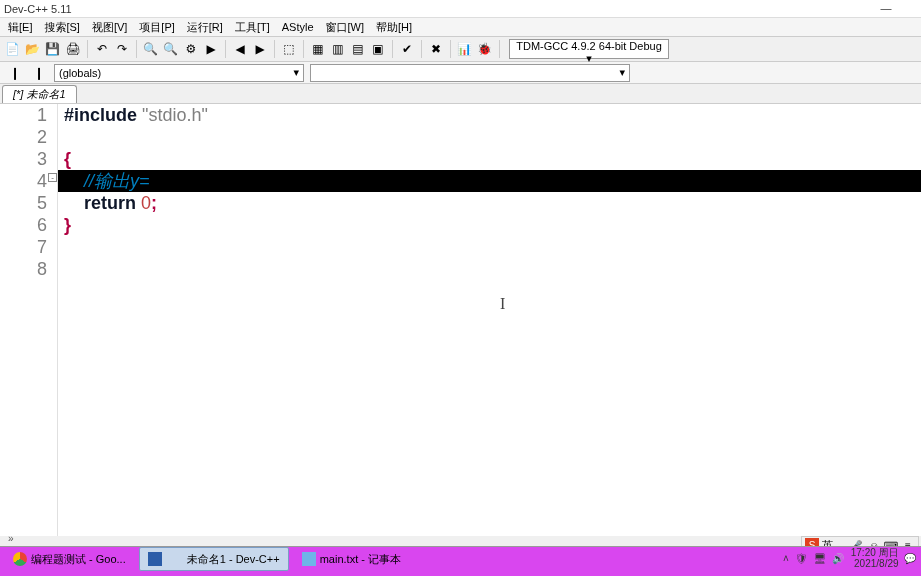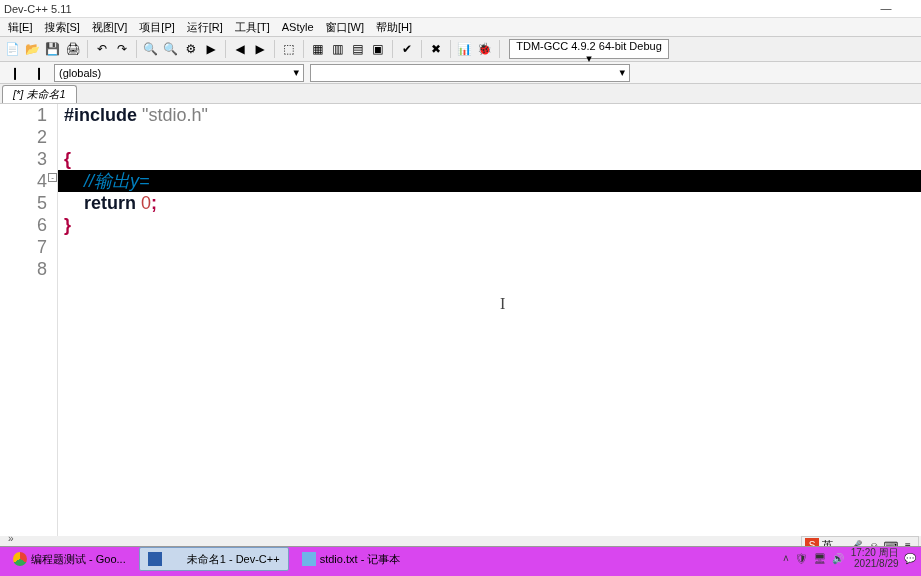--- a/index.html
+++ b/index.html
@@ -164,21 +164,21 @@
   <div class="tb-task">
     <span class="tb-icon" style="background:conic-gradient(#ea4335 0 120deg,#34a853 120deg 240deg,#fbbc05 240deg);border-radius:50%"></span>
     <span>编程题测试 - Goo...</span>
   </div>
   <div class="tb-task active">
     <span class="tb-icon" style="background:#2b5ca8"></span>
     <span>未命名1 - Dev-C++</span>
   </div>
   <div class="tb-task">
     <span class="tb-icon" style="background:#6fb4e8"></span>
-    <span>stdio.txt - 记事本</span>
+    <span>main.txt - 记事本</span>
   </div>
   <div class="tray">
     <span>˄</span>
     <span>🛡</span>
     <span>🖥</span>
     <span>🔊</span>
     <div class="clock">
       <div>17:20 周日</div>
       <div>2021/8/29</div>
     </div>

